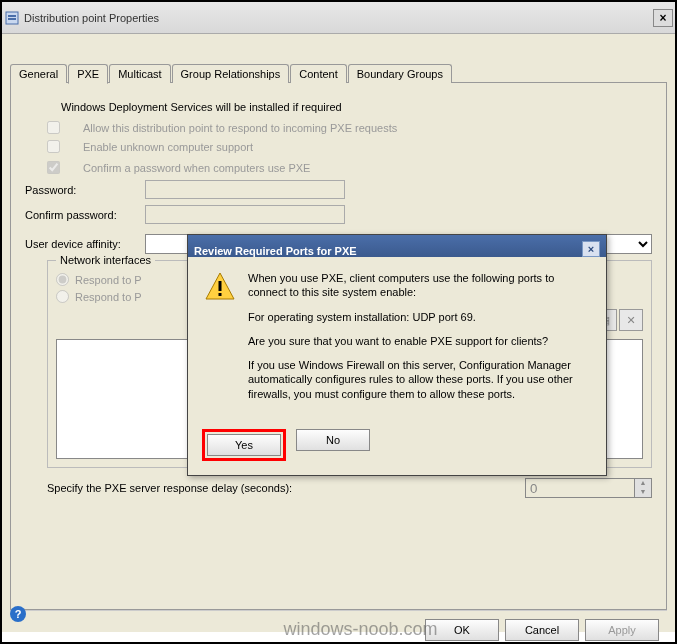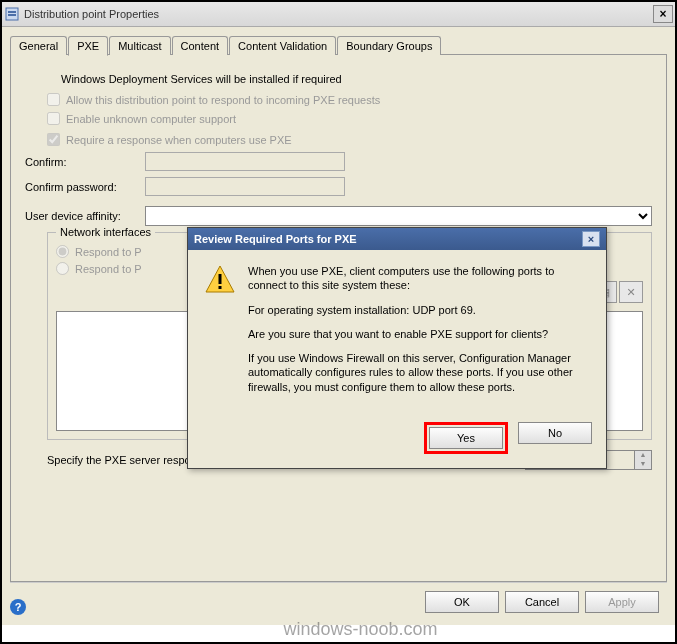--- a/index.html
+++ b/index.html
@@ -6,21 +6,21 @@
 body {
   font-family: Tahoma, "Segoe UI", sans-serif;
   font-size: 11px;
   background: #fff;
   width: 677px;
   height: 644px;
   position: relative;
   border: 2px solid #000;
 }
 .titlebar {
-  height: 25px;
+  height: 32px;
   background: linear-gradient(#e8e8e8, #d8d8d8);
   display: flex;
   align-items: center;
   padding: 0 2px;
   border-bottom: 1px solid #aaa;
 }
 .titlebar-icon {
   width: 16px; height: 16px;
   margin-right: 4px;
   display: inline-flex; align-items: center; justify-content: center;
@@ -47,20 +47,21 @@
 }
 .tab {
   padding: 3px 8px;
   border: 1px solid #999;
   border-bottom: none;
   background: #ece9d8;
   margin-right: 1px;
   border-radius: 3px 3px 0 0;
   cursor: pointer;
   font-size: 11px;
+  margin-top: 21px;
 }
 .tab.active {
   background: #ece9d8;
   position: relative;
   top: 1px;
   border-bottom: 1px solid #ece9d8;
   z-index: 2;
 }
 .tab-border-right {
   border-right: 1px solid #999;
@@ -80,21 +81,21 @@
 }
 .checkbox-row {
   display: flex;
   align-items: center;
   margin-bottom: 6px;
 }
 .checkbox-row input[type=checkbox] {
   margin-right: 6px;
   width: 13px; height: 13px;
 }
-.checkbox-row.disabled { color: #999; }
+.checkbox-row.disabled { color: #999; gap: 17px; }
 .indent { margin-left: 22px; }
 .indent2 { margin-left: 40px; }
 .note { margin-left: 36px; margin-top: 4px; margin-bottom: 8px; }
 .form-row {
   display: flex;
   align-items: center;
   margin: 6px 0;
 }
 .form-row label { width: 120px; }
 .form-row input[type=password], .form-row input[type=text] {
@@ -181,21 +182,21 @@
   width: 420px;
   border: 1px solid #444;
   box-shadow: 2px 2px 6px rgba(0,0,0,.3);
   background: #ece9d8;
   z-index: 10;
 }
 .modal-title {
   background: linear-gradient(#4a6ea9, #3b5a8e);
   color: #fff;
   height: 22px;
-  display: flex; align-items: center;
+  display: flex; align-items: flex-end;
   padding: 0 6px;
   font-weight: bold;
   font-size: 11px;
 }
 .modal-title-text { flex: 1; }
 .modal-close {
   width: 18px; height: 16px;
   background: #d9e1f0;
   border: 1px solid #7a98c4;
   color: #2b4a7e;
@@ -208,21 +209,20 @@
   display: flex;
   gap: 12px;
 }
 .warn-icon {
   width: 32px; height: 32px;
   flex-shrink: 0;
 }
 .modal-text p { margin-bottom: 10px; line-height: 1.3; }
 .modal-buttons {
   display: flex;
-  justify-content: flex-end;
   gap: 10px;
   padding: 8px 14px 14px;
 }
 .modal-buttons .yes-wrap {
   border: 3px solid #f00;
   padding: 2px;
 }
 .watermark {
   position: absolute;
   left: 0; right: 0;
@@ -278,22 +278,22 @@
   <span class="titlebar-text">Distribution point Properties</span>
   <div class="titlebar-close">×</div>
 </div>
 
 <div class="dialog-body">
 
   <div class="tabs">
     <div class="tab">General</div>
     <div class="tab active">PXE</div>
     <div class="tab">Multicast</div>
+    <div class="tab">Group Relationships</div>
     <div class="tab">Content</div>
-    <div class="tab">Content Validation</div>
     <div class="tab">Boundary Groups</div>
     <span class="tab-border-right"></span>
   </div>
 
   <div class="tab-content">
 
 
     <div class="note">Windows Deployment Services will be installed if required</div>
 
     <div class="checkbox-row disabled indent">
@@ -301,25 +301,25 @@
       <span>Allow this distribution point to respond to incoming PXE requests</span>
     </div>
 
     <div class="checkbox-row disabled indent">
       <input type="checkbox" disabled="" style="">
       <span>Enable unknown computer support</span>
     </div>
 
     <div class="checkbox-row disabled indent" style="margin-top:8px">
       <input type="checkbox" checked="" disabled="" style="">
-      <span>Require a response when computers use PXE</span>
+      <span>Confirm a password when computers use PXE</span>
     </div>
 
     <div class="form-row disabled indent2">
-      <label>Confirm:</label>
+      <label>Password:</label>
       <input type="password" disabled="" style="">
     </div>
     <div class="form-row disabled indent2">
       <label>Confirm password:</label>
       <input type="password" disabled="" style="">
     </div>
 
     <div class="form-row indent" style="margin-top:10px">
       <label>User device affinity:</label>
       <select style="flex:1">
@@ -379,21 +379,21 @@
     </div>
     <div class="modal-body">
       <div class="warn-icon">
         <svg width="32" height="32" viewBox="0 0 32 32">
           <polygon points="16,2 30,28 2,28" fill="#ffd040" stroke="#a87b00" stroke-width="1"></polygon>
           <rect x="14.5" y="10" width="3" height="10" fill="#000"></rect>
           <rect x="14.5" y="22" width="3" height="3" fill="#000"></rect>
         </svg>
       </div>
       <div class="modal-text">
-        <p>When you use PXE, client computers use the following ports to connect to this site system these:</p>
+        <p>When you use PXE, client computers use the following ports to connect to this site system enable:</p>
         <p>For operating system installation: UDP port 69.</p>
         <p>Are you sure that you want to enable PXE support for clients?</p>
         <p>If you use Windows Firewall on this server, Configuration Manager automatically configures rules to allow these ports. If you use other firewalls, you must configure them to allow these ports.</p>
       </div>
     </div>
     <div class="modal-buttons">
       <span class="yes-wrap">
         <button class="btn">Yes</button>
       </span>
       <button class="btn">No</button>

